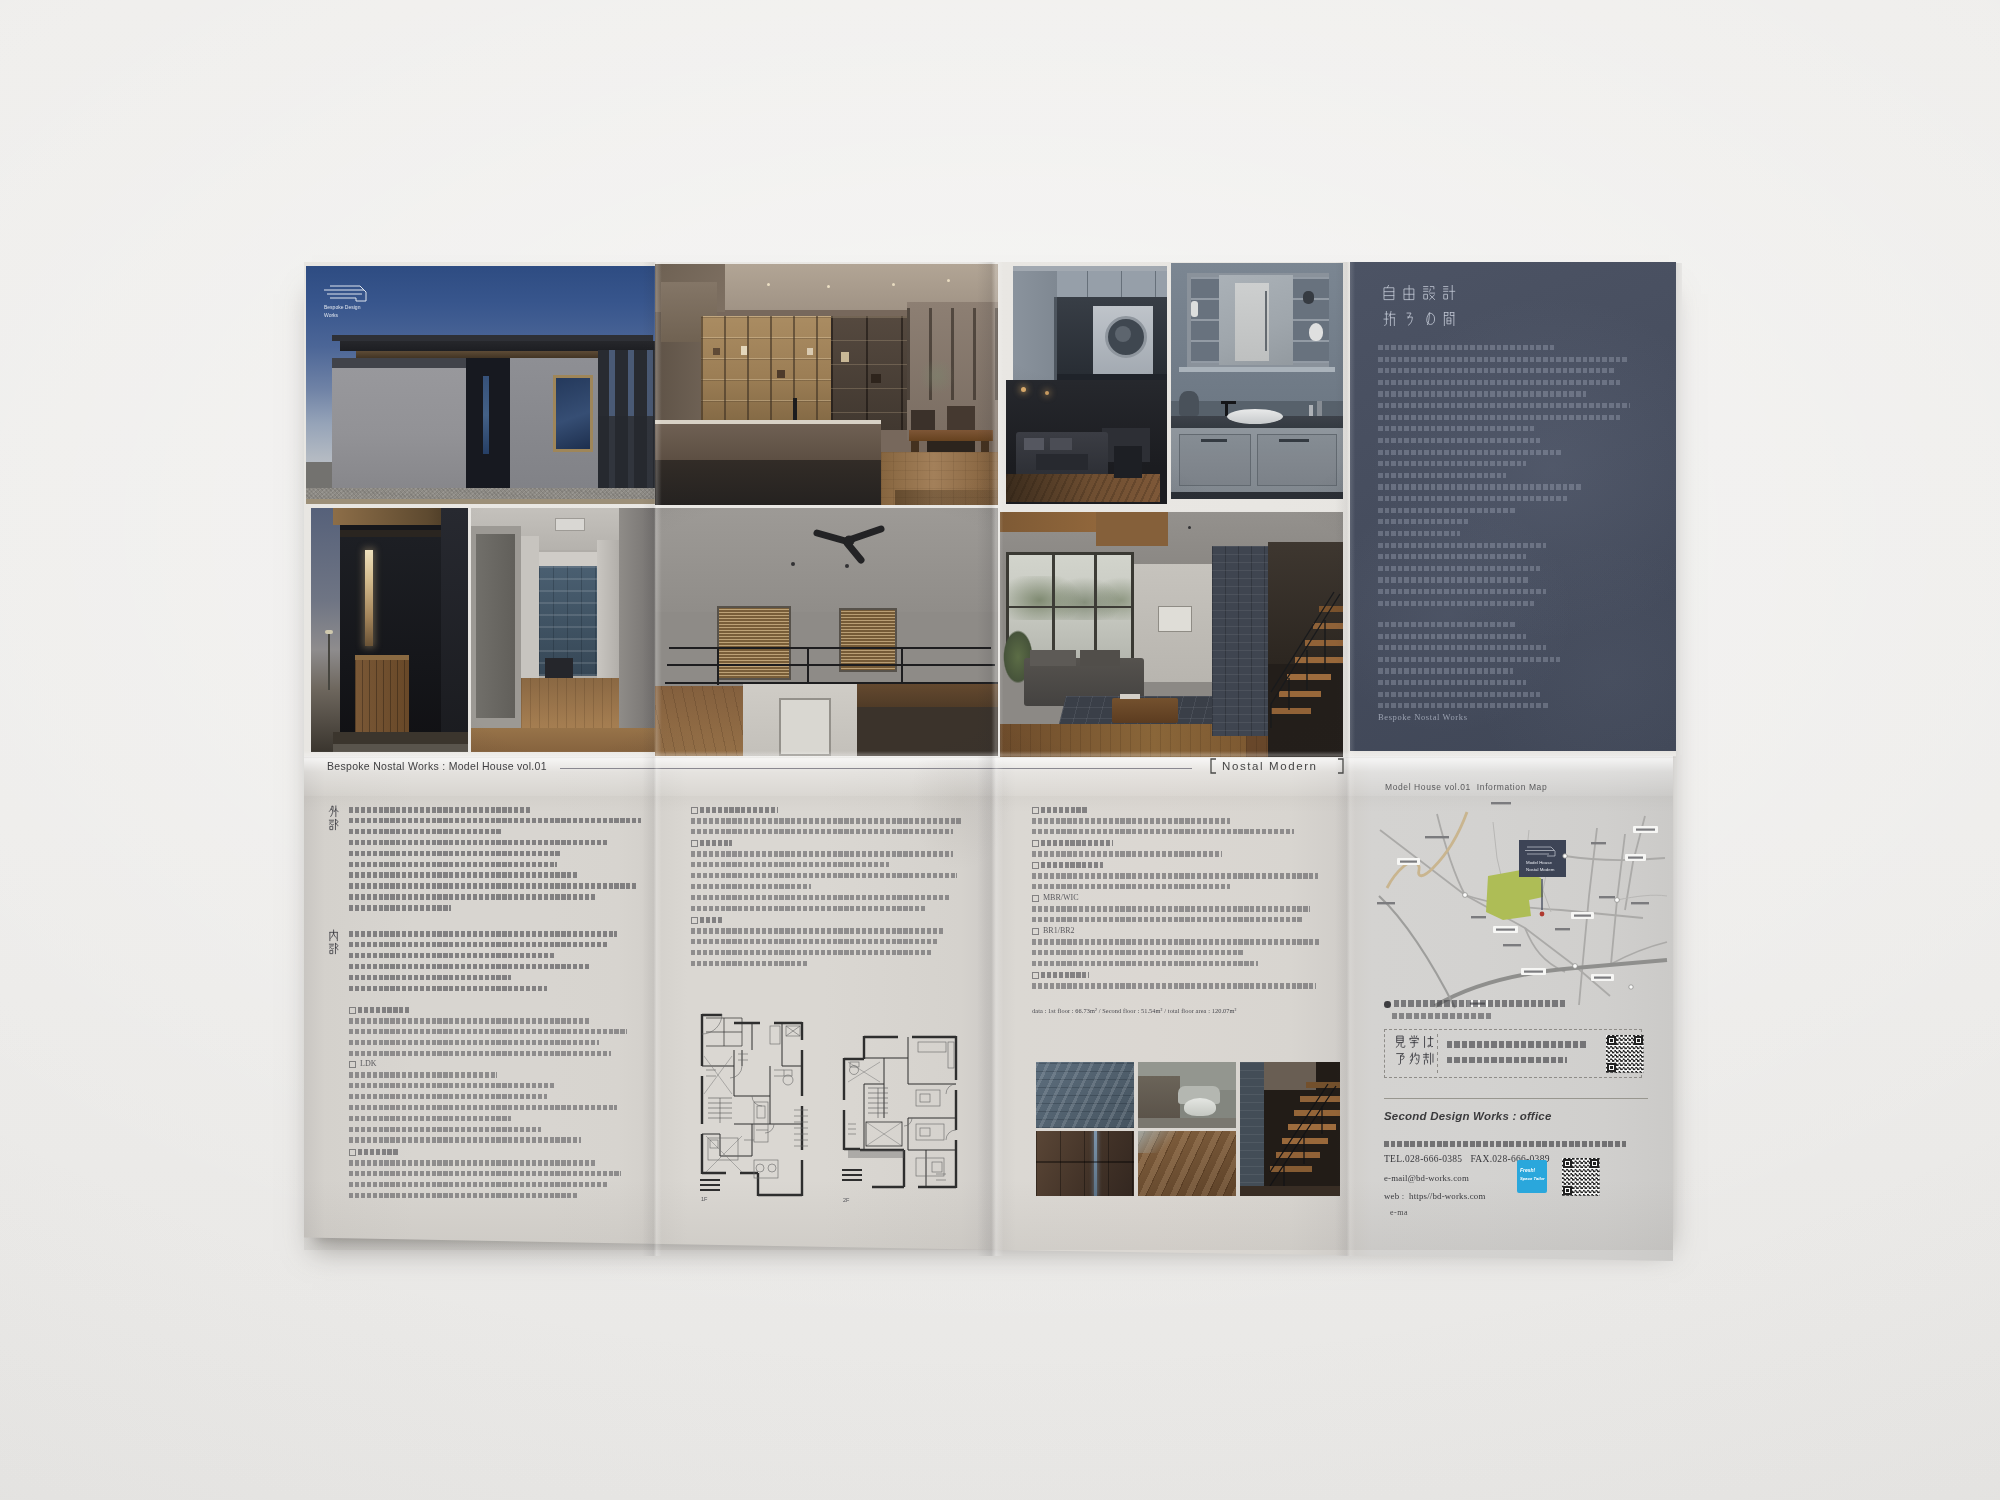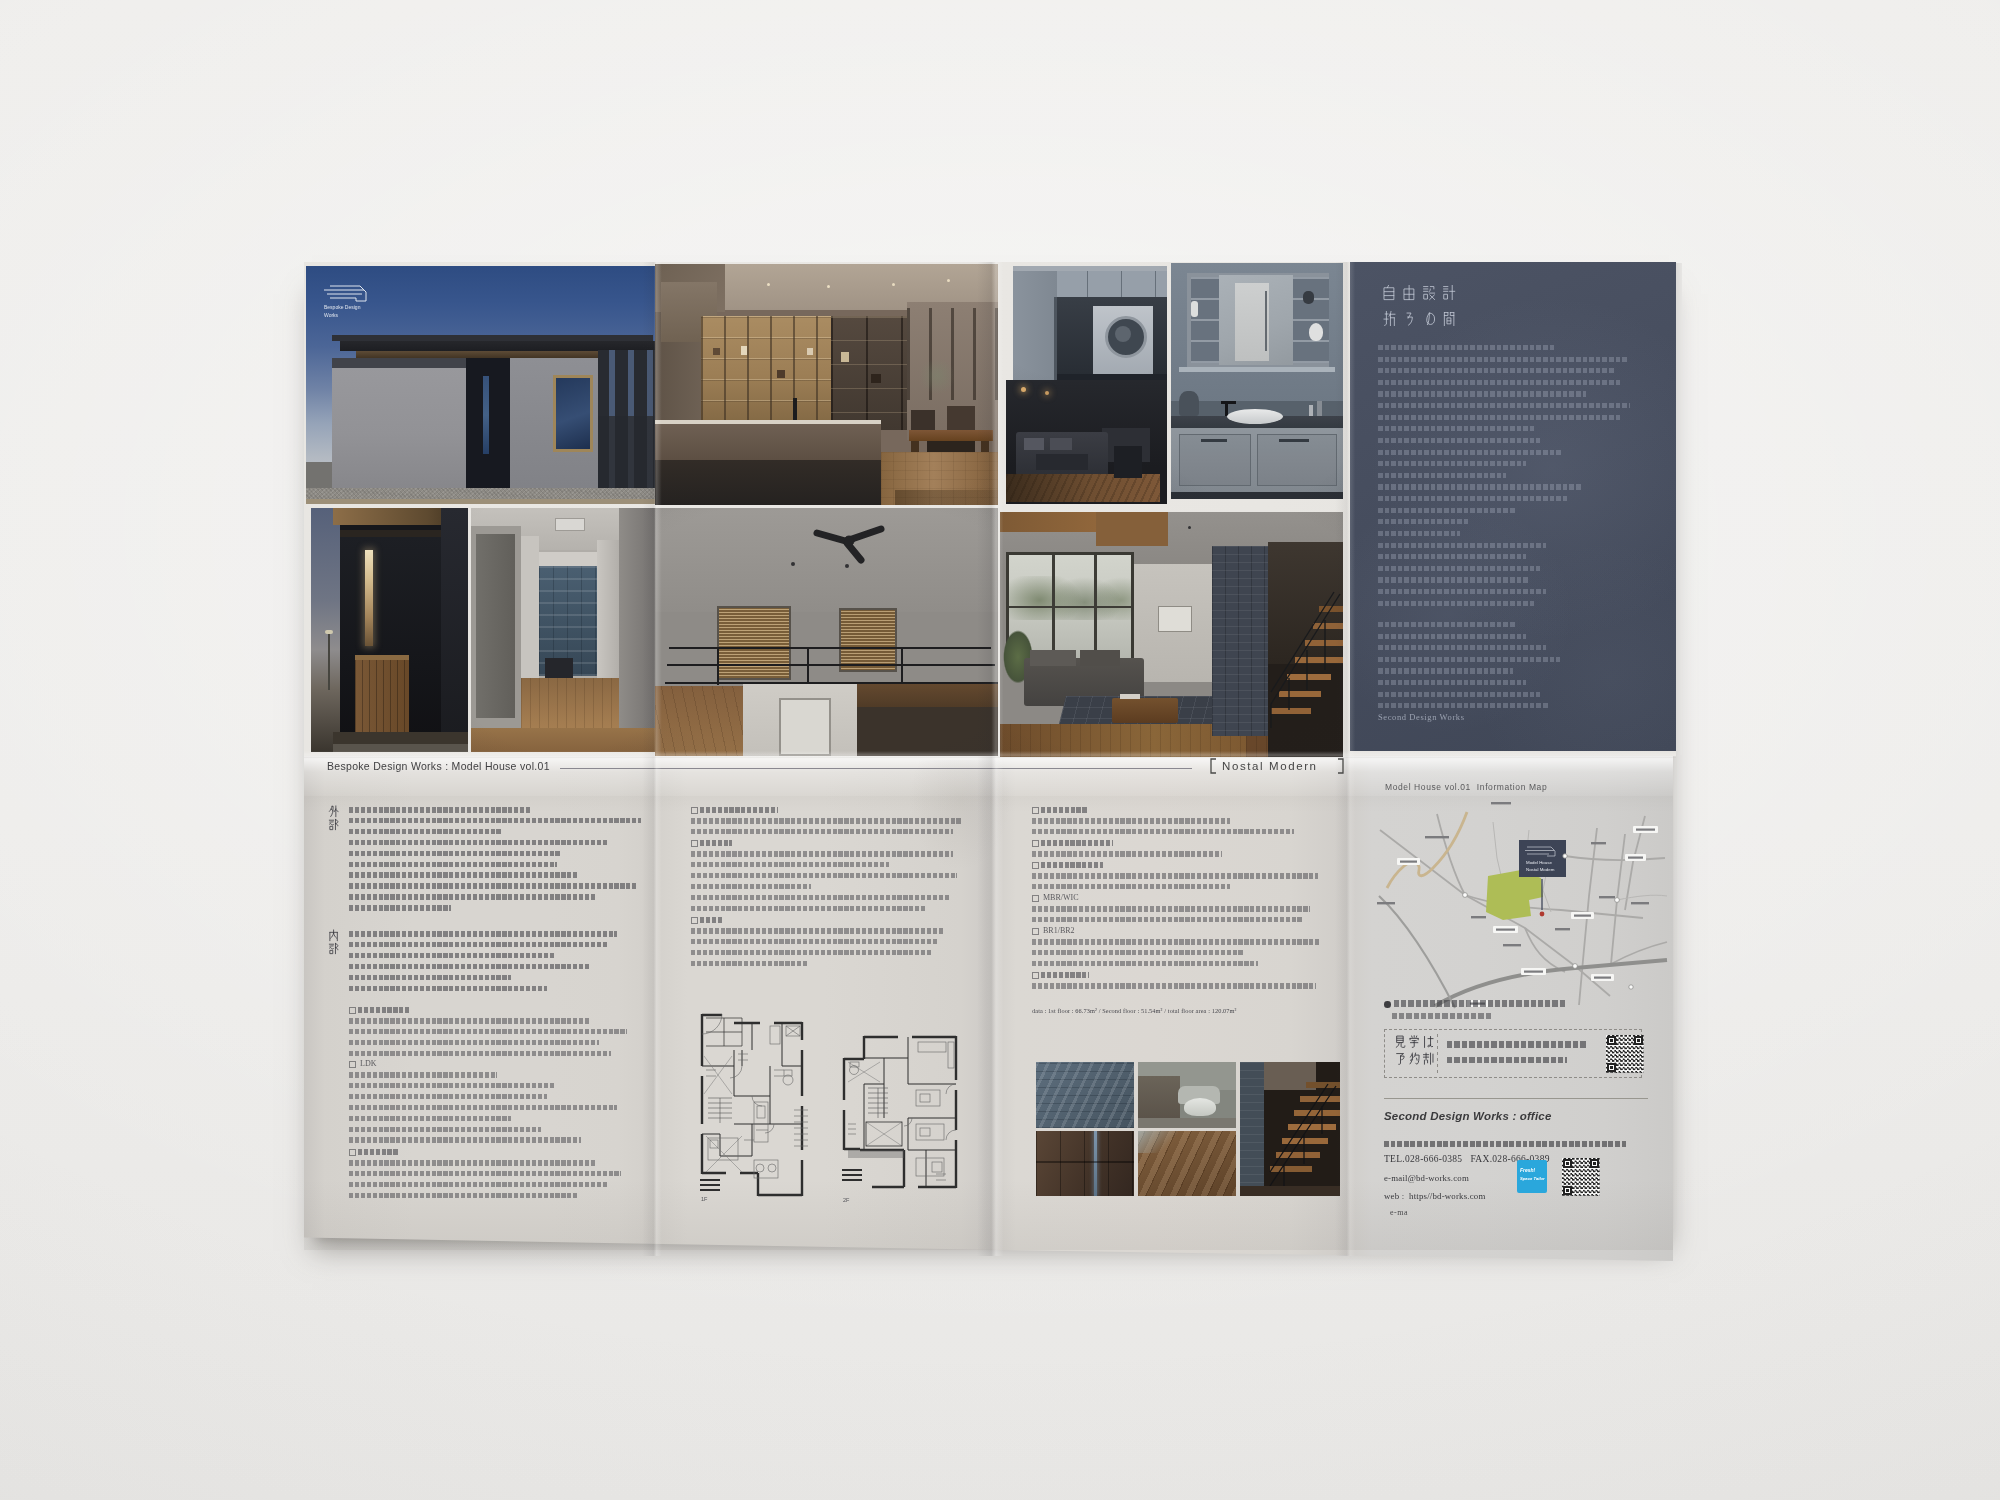--- a/index.html
+++ b/index.html
@@ -300,23 +300,23 @@
 
 <i style="position:absolute;left:1378px;top:622.0px;width:138px;height:5.2px;background:repeating-linear-gradient(90deg,rgba(195,202,218,0.27) 0 4.6px,transparent 4.6px 6.6px)"></i>
 <i style="position:absolute;left:1378px;top:633.6px;width:148px;height:5.2px;background:repeating-linear-gradient(90deg,rgba(195,202,218,0.27) 0 4.6px,transparent 4.6px 6.6px)"></i>
 <i style="position:absolute;left:1378px;top:645.2px;width:168px;height:5.2px;background:repeating-linear-gradient(90deg,rgba(195,202,218,0.27) 0 4.6px,transparent 4.6px 6.6px)"></i>
 <i style="position:absolute;left:1378px;top:656.8px;width:182px;height:5.2px;background:repeating-linear-gradient(90deg,rgba(195,202,218,0.27) 0 4.6px,transparent 4.6px 6.6px)"></i>
 <i style="position:absolute;left:1378px;top:668.4px;width:135px;height:5.2px;background:repeating-linear-gradient(90deg,rgba(195,202,218,0.27) 0 4.6px,transparent 4.6px 6.6px)"></i>
 <i style="position:absolute;left:1378px;top:680.0px;width:148px;height:5.2px;background:repeating-linear-gradient(90deg,rgba(195,202,218,0.27) 0 4.6px,transparent 4.6px 6.6px)"></i>
 <i style="position:absolute;left:1378px;top:691.6px;width:162px;height:5.2px;background:repeating-linear-gradient(90deg,rgba(195,202,218,0.27) 0 4.6px,transparent 4.6px 6.6px)"></i>
 <i style="position:absolute;left:1378px;top:703.2px;width:170px;height:5.2px;background:repeating-linear-gradient(90deg,rgba(195,202,218,0.27) 0 4.6px,transparent 4.6px 6.6px)"></i>
 
-<div style="left:1378px;top:712px;font-size:8.5px;letter-spacing:0.6px;color:#9aa1b0;font-family:'Liberation Serif',serif">Second Design Works</div>
-
-<div style="left:327px;top:760px;font-size:10.5px;letter-spacing:0.3px;color:#3f3f41">Bespoke Design Works : Model House vol.01</div>
+<div style="left:1378px;top:712px;font-size:8.5px;letter-spacing:0.6px;color:#9aa1b0;font-family:'Liberation Serif',serif">Bespoke Nostal Works</div>
+
+<div style="left:327px;top:760px;font-size:10.5px;letter-spacing:0.3px;color:#3f3f41">Bespoke Nostal Works : Model House vol.01</div>
 
 <div style="left:560px;top:768px;width:632px;height:1px;background:#8a8890"></div>
 
 <svg style="left:1207px;top:757px" width="140" height="18" viewBox="0 0 140 18">
     <g stroke="#4a4a48" stroke-width="1.3" fill="none">
       <path d="M9,2 H4 V16 H9 M131,2 H136 V16 H131"></path>
     </g>
     <text x="15" y="13" font-size="11.5" letter-spacing="1.6" fill="#454545" font-family="Liberation Sans">Nostal Modern</text>
   </svg>
 

